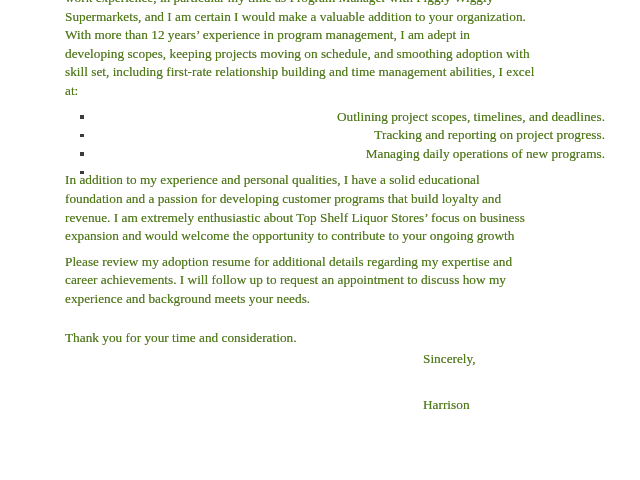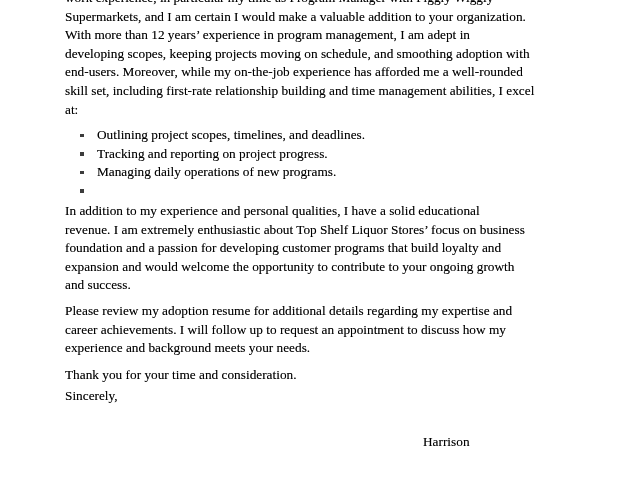--- a/index.html
+++ b/index.html
@@ -9,71 +9,71 @@
   }
   .page {
     position: relative;
     width: 640px;
     height: 480px;
     background: #ffffff;
     overflow: hidden;
     font-family: "Liberation Serif", "DejaVu Serif", serif;
     font-size: 13.3px;
     line-height: 18.6px;
-    color: #000000;
+    color: #4d7c0f;
     text-shadow: 0 0 0.6px rgba(80,80,80,0.55);
   }
   .body-text {
     position: absolute;
     left: 65px;
     top: -11px;
     width: 540px;
   }
   p { margin: 0; }
   .line { display: block; white-space: nowrap; }
   .para-experience { }
   .bullet-list {
     margin: 7px 0 0 0;
     padding: 0;
     list-style: none;
   }
   .bullet-list li {
     position: relative;
     padding-left: 32px;
     white-space: nowrap;
+    text-align: right;
   }
   .bullet-list li .bullet-glyph {
     position: absolute;
     left: 15px;
     top: 7.5px;
     width: 3.5px;
     height: 3.5px;
     background: #3c3c3c;
   }
-  .para-education { margin-top: 20px; }
+  .para-education { margin-top: 8px; }
   .para-resume { margin-top: 7px; }
-  .closing-line { margin-top: 8px; }
-  .signoff { margin-top: 3px; }
+  .closing-line { margin-top: 20px; }
+  .signoff { margin-top: 3px; margin-left: 358px; }
   .signature-name { margin-top: 27px; margin-left: 358px; font-family: Liberation Serif, serif; }
 </style>
 </head>
 <body>
 
 <div class="page">
   <div class="body-text">
 
     <p class="para-intro">
       <span class="line">work experience, in particular my time as Program Manager with Piggly Wiggly</span>
       <span class="line">Supermarkets, and I am certain I would make a valuable addition to your organization.</span>
     </p>
 
     <p class="para-experience">
       <span class="line">With more than 12 years’ experience in program management, I am adept in</span>
       <span class="line">developing scopes, keeping projects moving on schedule, and smoothing adoption with</span>
-      <span class="line">end-users. Moreover, while my on-the-job experience has afforded me a well-rounded</span>
       <span class="line">skill set, including first-rate relationship building and time management abilities, I excel</span>
       <span class="line">at:</span>
     </p>
 
     <ul class="bullet-list">
       <li>
         <span class="bullet-glyph"></span>
         <span>Outlining project scopes, timelines, and deadlines.</span>
       </li>
       <li>
@@ -84,24 +84,23 @@
         <span class="bullet-glyph"></span>
         <span>Managing daily operations of new programs.</span>
       </li>
       <li>
         <span class="bullet-glyph"></span>
       </li>
     </ul>
 
     <p class="para-education">
       <span class="line">In addition to my experience and personal qualities, I have a solid educational</span>
+      <span class="line">foundation and a passion for developing customer programs that build loyalty and</span>
       <span class="line">revenue. I am extremely enthusiastic about Top Shelf Liquor Stores’ focus on business</span>
-      <span class="line">foundation and a passion for developing customer programs that build loyalty and</span>
       <span class="line">expansion and would welcome the opportunity to contribute to your ongoing growth</span>
-      <span class="line">and success.</span>
     </p>
 
     <p class="para-resume">
       <span class="line">Please review my adoption resume for additional details regarding my expertise and</span>
       <span class="line">career achievements. I will follow up to request an appointment to discuss how my</span>
       <span class="line">experience and background meets your needs.</span>
     </p>
 
     <p class="closing-line">Thank you for your time and consideration.</p>
 

